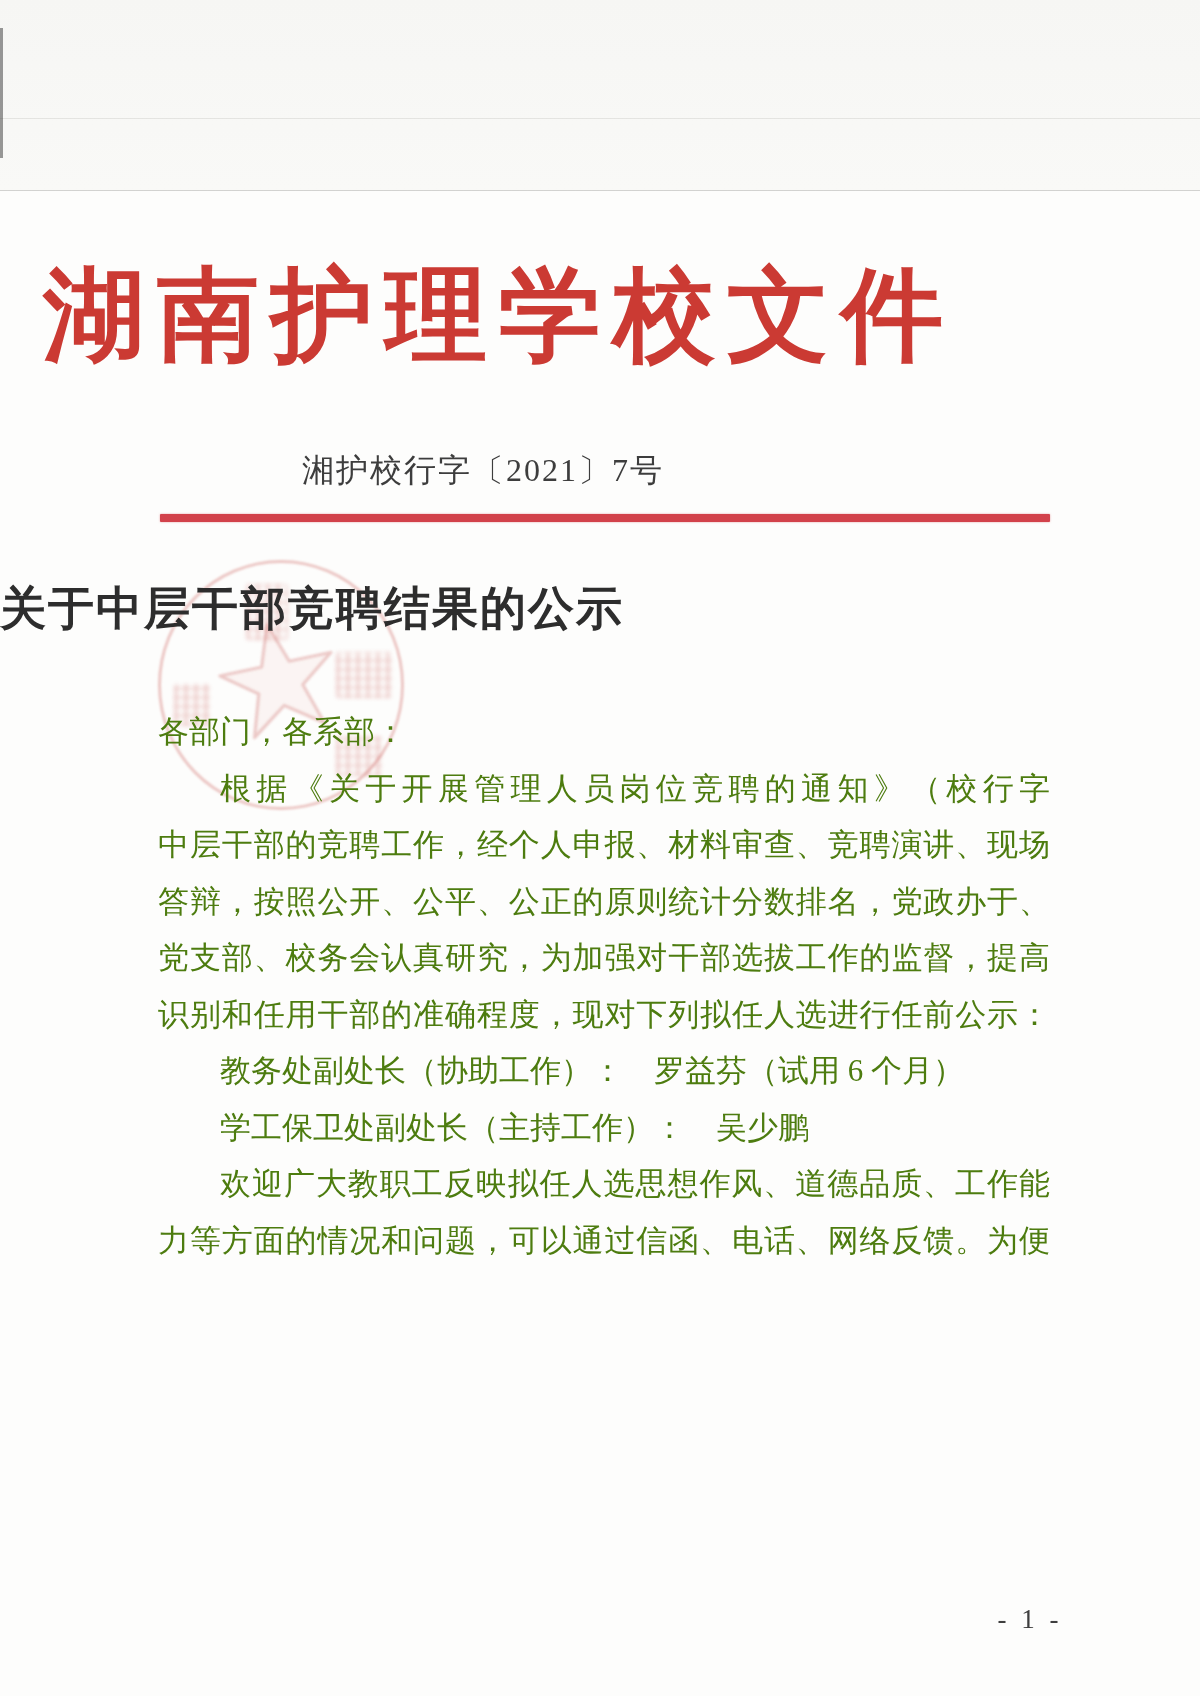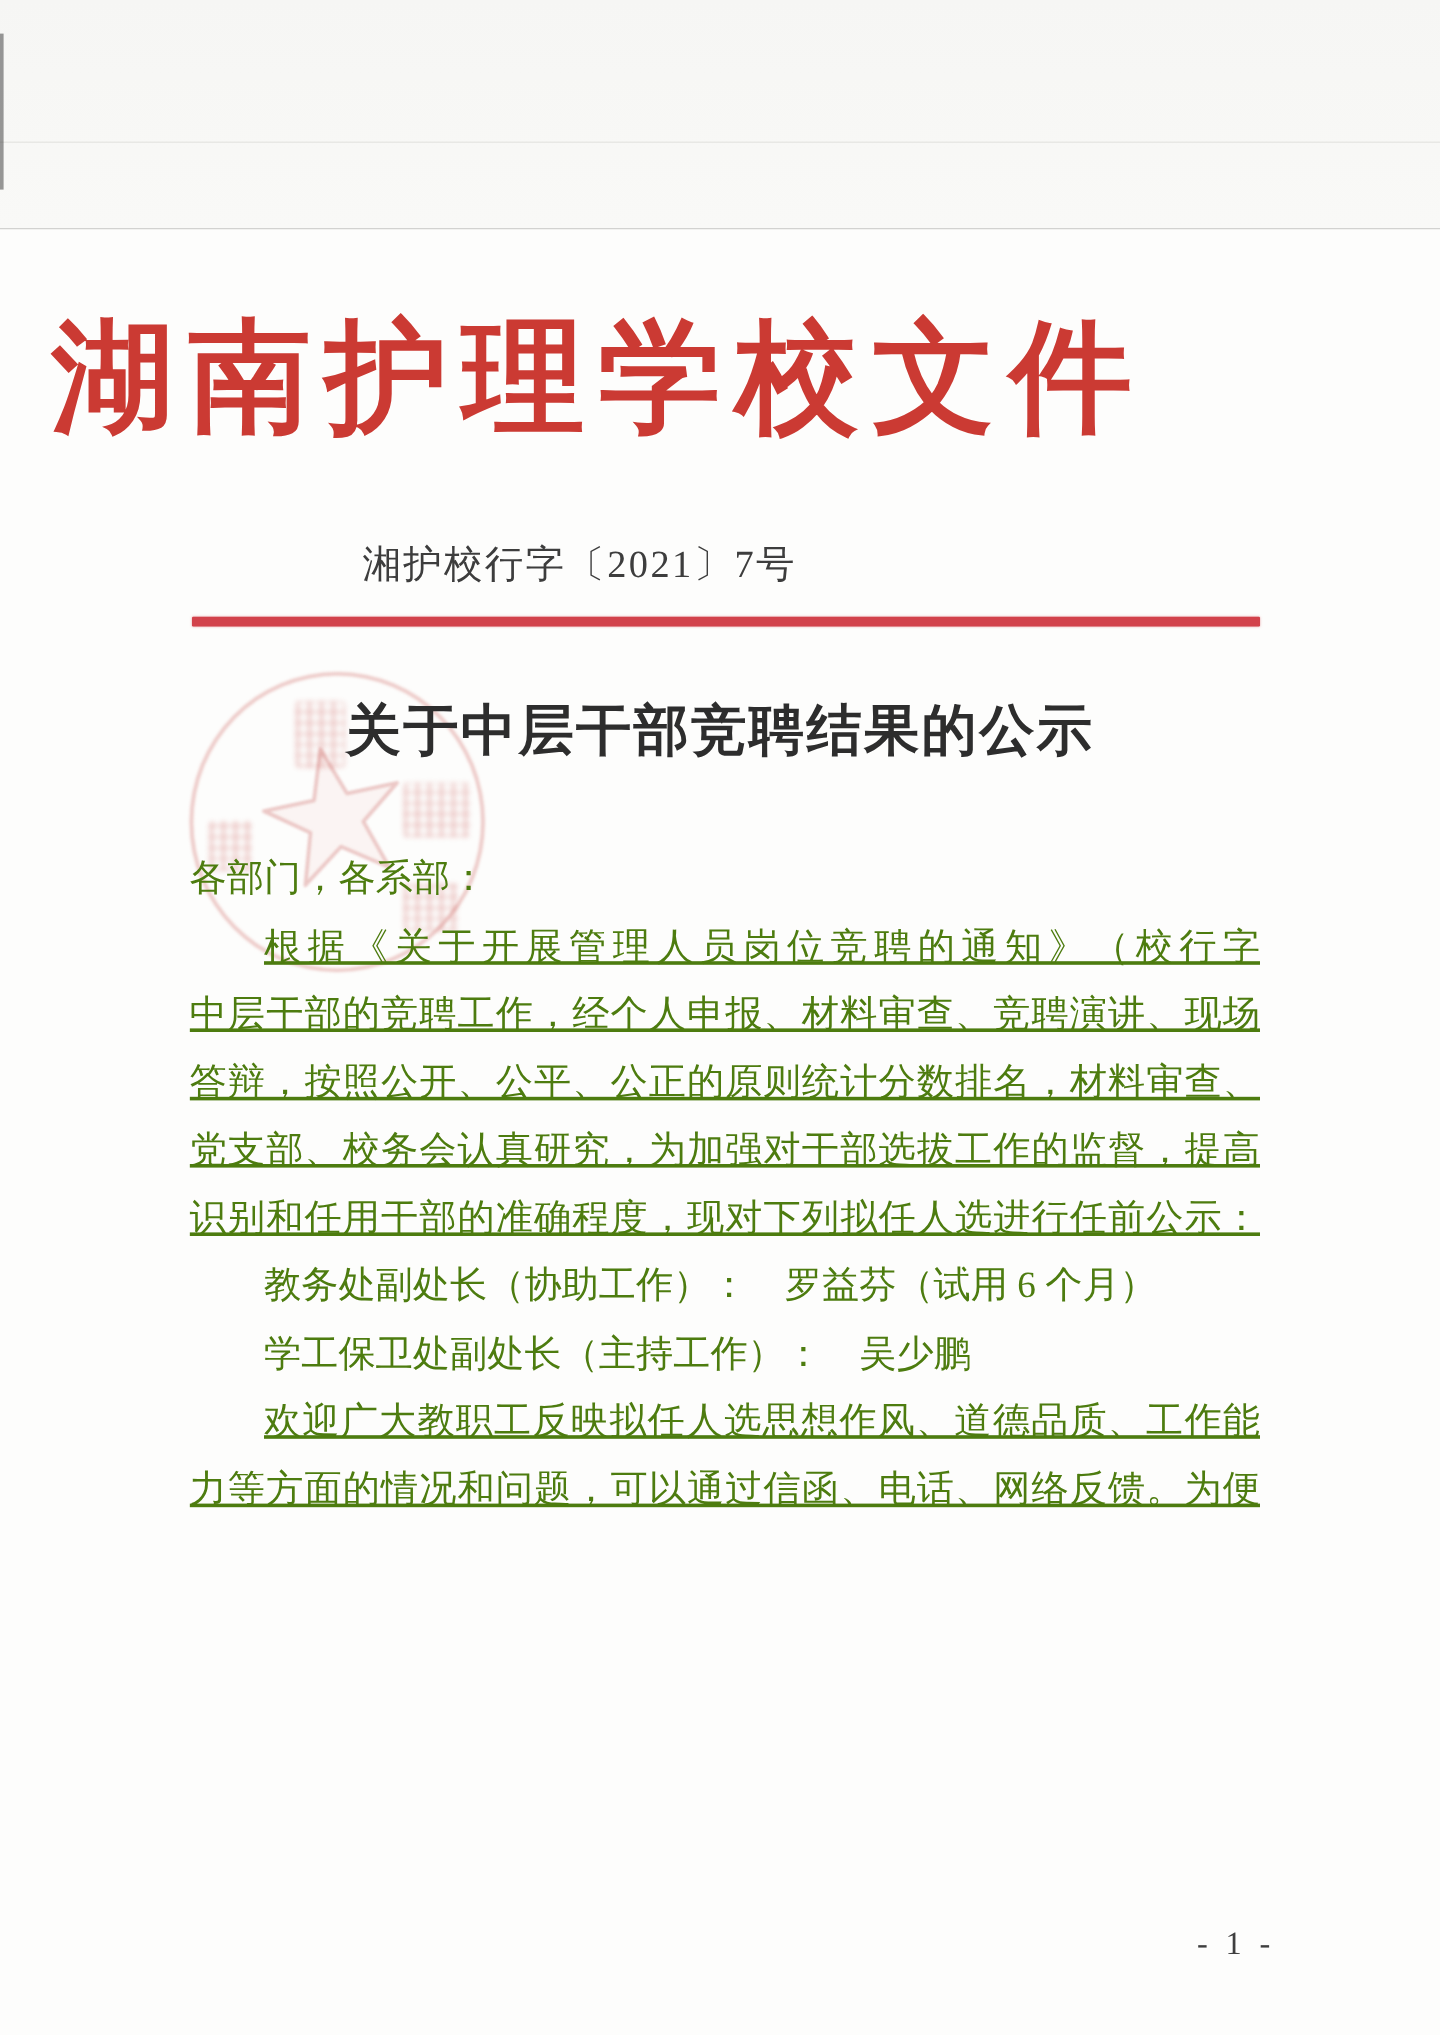--- a/index.html
+++ b/index.html
@@ -59,21 +59,20 @@
     position: absolute; left: 160px; top: 514px;
     width: 890px; height: 8px;
     background: #d2424b;
     box-shadow: 0 0 2px rgba(210,66,75,0.55);
     border-radius: 1px;
   }
   
   .doc-title {
     position: absolute; left: 0; top: 578px;
     width: 1200px; margin: 0;
-    text-align: center;
     font-family: "Liberation Sans", "DejaVu Sans", sans-serif;
     font-weight: 700;
     font-size: 46px; line-height: 60px;
     letter-spacing: 2px;
     color: #2d2d2d;
     z-index: 3;
   }
   
   .seal {
     position: absolute; left: 158px; top: 560px;
@@ -119,21 +118,20 @@
   .doc-body .line {
     height: 56.5px;
     overflow: hidden;
     text-align: left;
     white-space: pre;
   }
   .doc-body .line.fill {
     text-align: justify;
     text-align-last: justify;
     white-space: normal;
-    text-decoration: underline;
   }
   .doc-body .line.indent { padding-left: 62px; }
   .doc-body .line.indent.fill { width: 830px; }
   
   .page-number {
     position: absolute; left: 970px; top: 1604px;
     width: 120px;
     text-align: center;
     font-size: 27px;
     letter-spacing: 4px;
@@ -165,21 +163,21 @@
     <div class="seal-smudge smudge-3"></div>
     <div class="seal-smudge smudge-4"></div>
   </div>
 
   <h2 class="doc-title">关于中层干部竞聘结果的公示</h2>
 
   <div class="doc-body">
       <div class="line">各部门，各系部：</div>
       <div class="line indent fill">根据《关于开展管理人员岗位竞聘的通知》（校行字</div>
       <div class="line fill">中层干部的竞聘工作，经个人申报、材料审查、竞聘演讲、现场</div>
-      <div class="line fill">答辩，按照公开、公平、公正的原则统计分数排名，材料审查、</div>
+      <div class="line fill">答辩，按照公开、公平、公正的原则统计分数排名，党政办于、</div>
       <div class="line fill">党支部、校务会认真研究，为加强对干部选拔工作的监督，提高</div>
       <div class="line fill">识别和任用干部的准确程度，现对下列拟任人选进行任前公示：</div>
       <div class="line indent">教务处副处长（协助工作）：　罗益芬（试用 6 个月）</div>
       <div class="line indent">学工保卫处副处长（主持工作）：　吴少鹏</div>
       <div class="line indent fill">欢迎广大教职工反映拟任人选思想作风、道德品质、工作能</div>
       <div class="line fill">力等方面的情况和问题，可以通过信函、电话、网络反馈。为便</div>
     </div>
 
   <div class="page-number">- 1 -</div>
 

